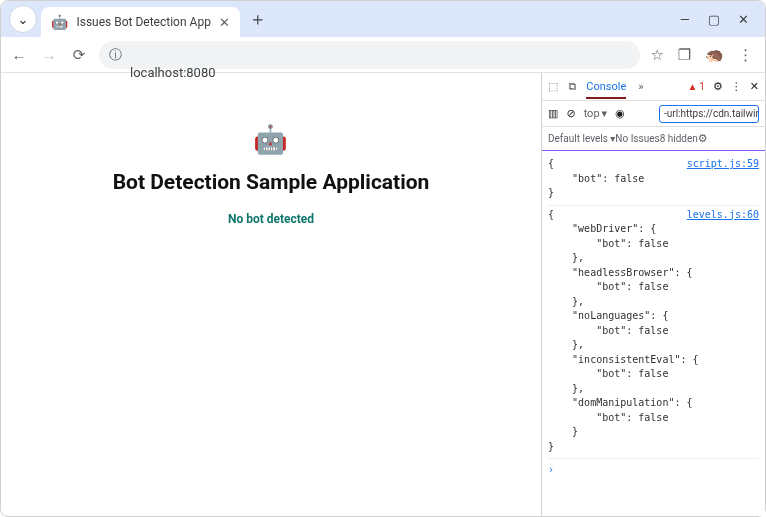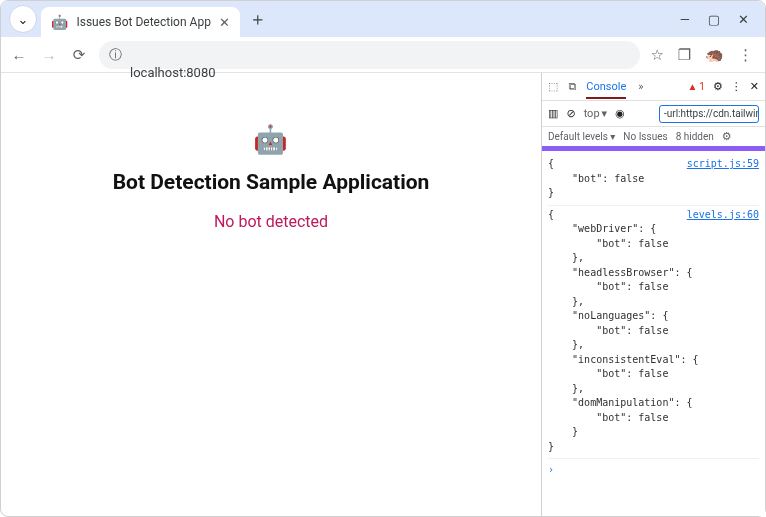--- a/index.html
+++ b/index.html
@@ -20,32 +20,32 @@
   .addr { flex: 1; display: flex; align-items: center; gap: 8px; height: 28px; border-radius: 14px; background: #f1f3f4; padding: 0 10px; }
   .addr-ico { color: #5f6368; font-size: 13px; }
   .addr-text { font-size: 13px; color: #3c4043; margin-top: 36px; }
   .rt-icons { display: flex; gap: 14px; align-items: center; padding-right: 4px; }
   .rt-icons span { color: #5f6368; font-size: 15px; }
   .avatar { font-size: 15px; }
   .content { flex: 1; display: flex; min-height: 0; }
   .page { flex: 1; display: flex; flex-direction: column; align-items: center; padding-top: 50px; }
   .robot { font-size: 28px; margin-bottom: 14px; }
   .page h1 { font-size: 21px; font-weight: 700; color: #111; margin-bottom: 18px; }
-  .page .status { font-size: 16px; color: #be185d; }
+  .page .status { font-size: 12px; color: #0f766e; font-weight: bold; }
   .devtools { width: 224px; border-left: 1px solid #d0d0d0; display: flex; flex-direction: column; font-size: 11px; background: #fff; }
   .dt-tabs { height: 28px; border-bottom: 1px solid #e0e0e0; display: flex; align-items: center; padding: 0 6px; gap: 10px; }
   .dt-tab { color: #5f6368; }
   .dt-tab.active { color: #1a73e8; border-bottom: 2px solid #7f1d1d; padding-bottom: 4px; margin-bottom: -6px; }
   .dt-tabs .more { margin-left: 2px; }
   .dt-tabs .right { margin-left: auto; display: flex; gap: 8px; align-items: center; }
   .warn-badge { color: #d93025; font-size: 10px; display: flex; align-items: center; gap: 2px; }
   .dt-row2 { height: 26px; border-bottom: 1px solid #e0e0e0; display: flex; align-items: center; padding: 0 6px; gap: 8px; }
   .ctx { color: #5f6368; display: flex; align-items: center; gap: 2px; }
   .filterbox { margin-left: auto; height: 18px; border: 1px solid #1a73e8; border-radius: 3px; padding: 0 4px; font-size: 10px; color: #3c4043; display: flex; align-items: center; gap: 3px; max-width: 100px; overflow: hidden; white-space: nowrap; }
-  .dt-row3 { height: 24px; border-bottom: 5px solid #8b5cf6; display: flex; align-items: center; padding: 0 6px; gap: 8px; color: #5f6368; }
+  .dt-row3 { height: 24px; border-bottom: 1px solid #8b5cf6; display: flex; align-items: center; padding: 0 6px; gap: 0; color: #5f6368; }
   .dt-row3 .seg { font-size: 10px; }
   .console-body { flex: 1; overflow: auto; padding: 4px 6px; font-family: Menlo, Consolas, monospace; font-size: 10px; line-height: 1.45; color: #303030; }
   .log { position: relative; border-bottom: 1px solid #f0f0f0; padding: 2px 0 4px 0; }
   .srclink { position: absolute; right: 0; top: 2px; color: #1a73e8; text-decoration: underline; font-size: 10px; }
   .log pre { white-space: pre; }
   .prompt { color: #1a73e8; padding: 4px 0; }
 </style>
 </head>
 <body>
 

